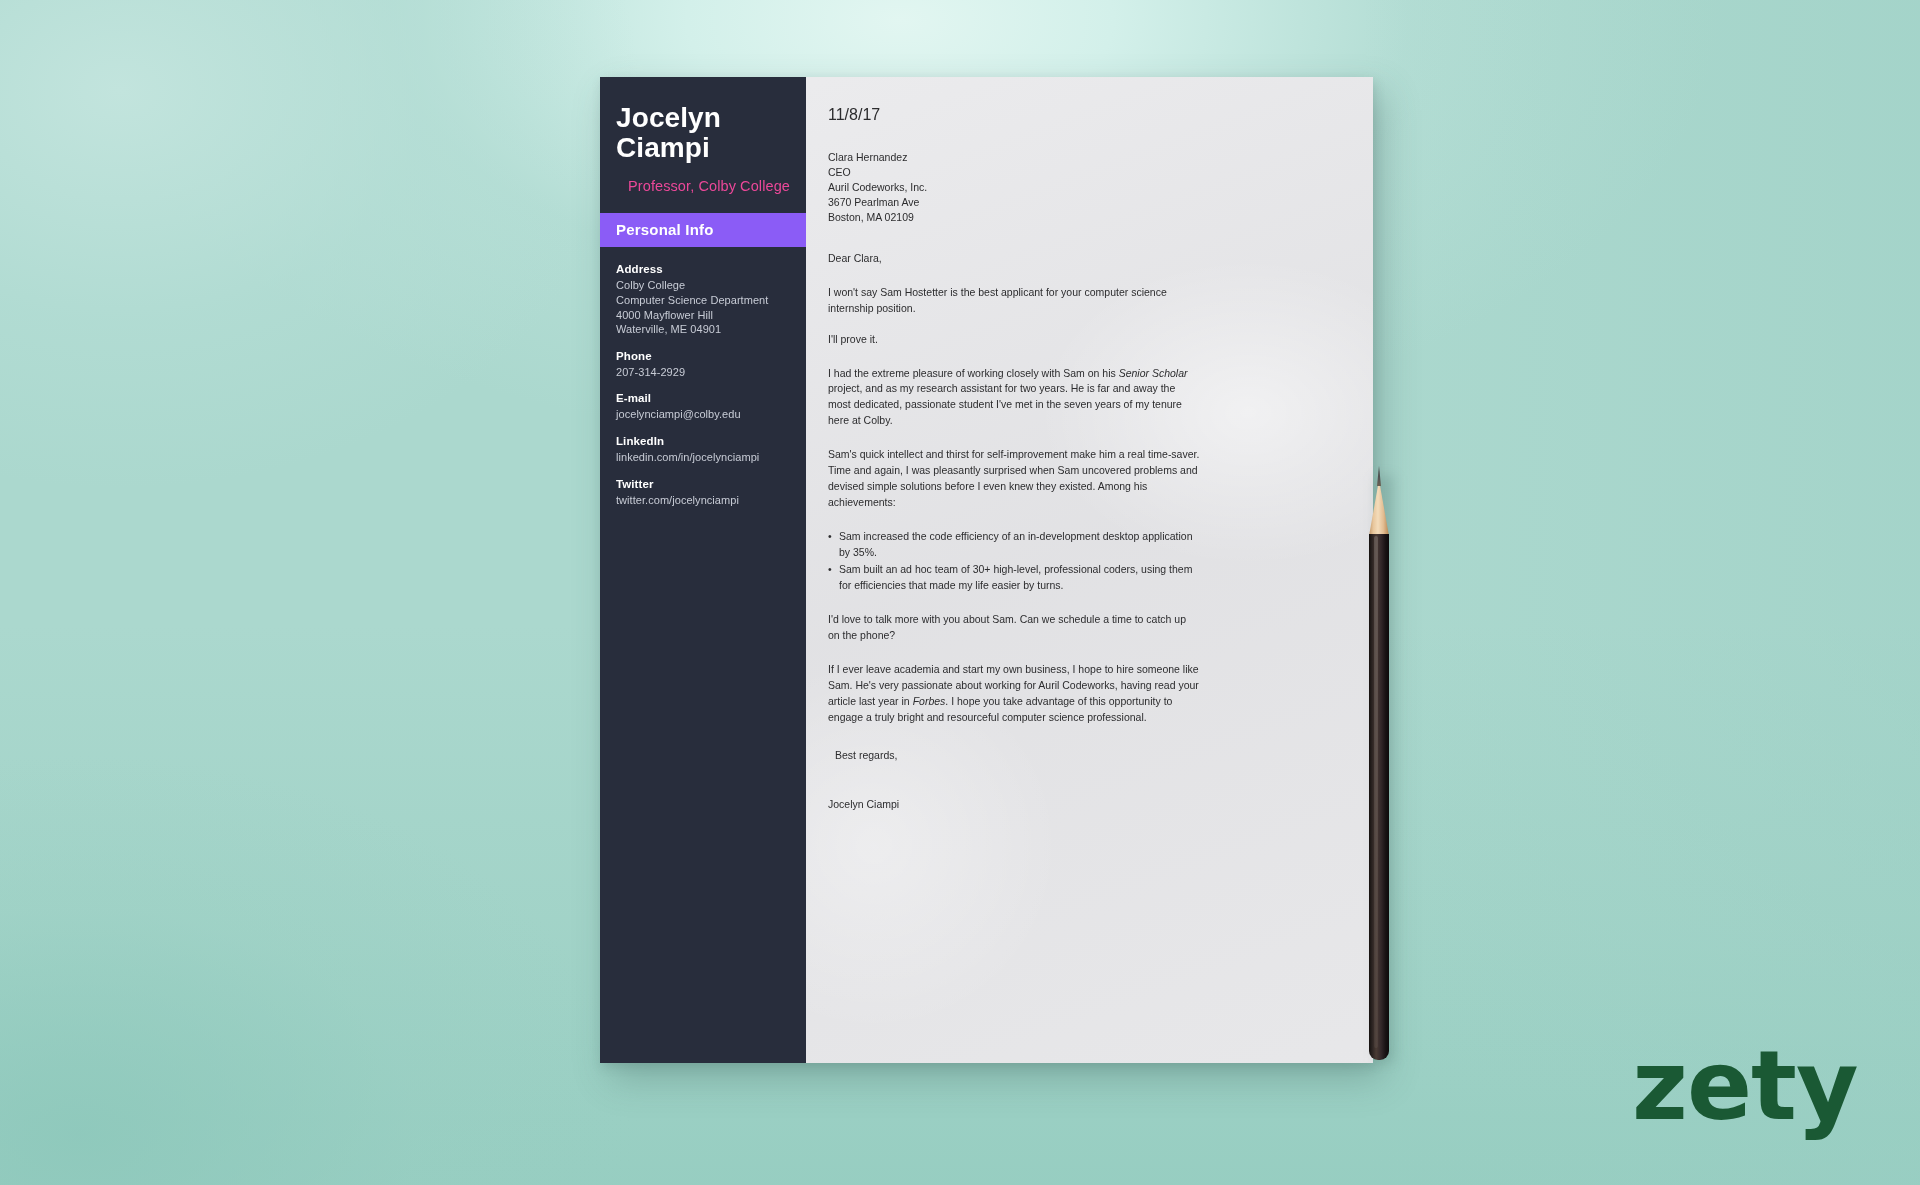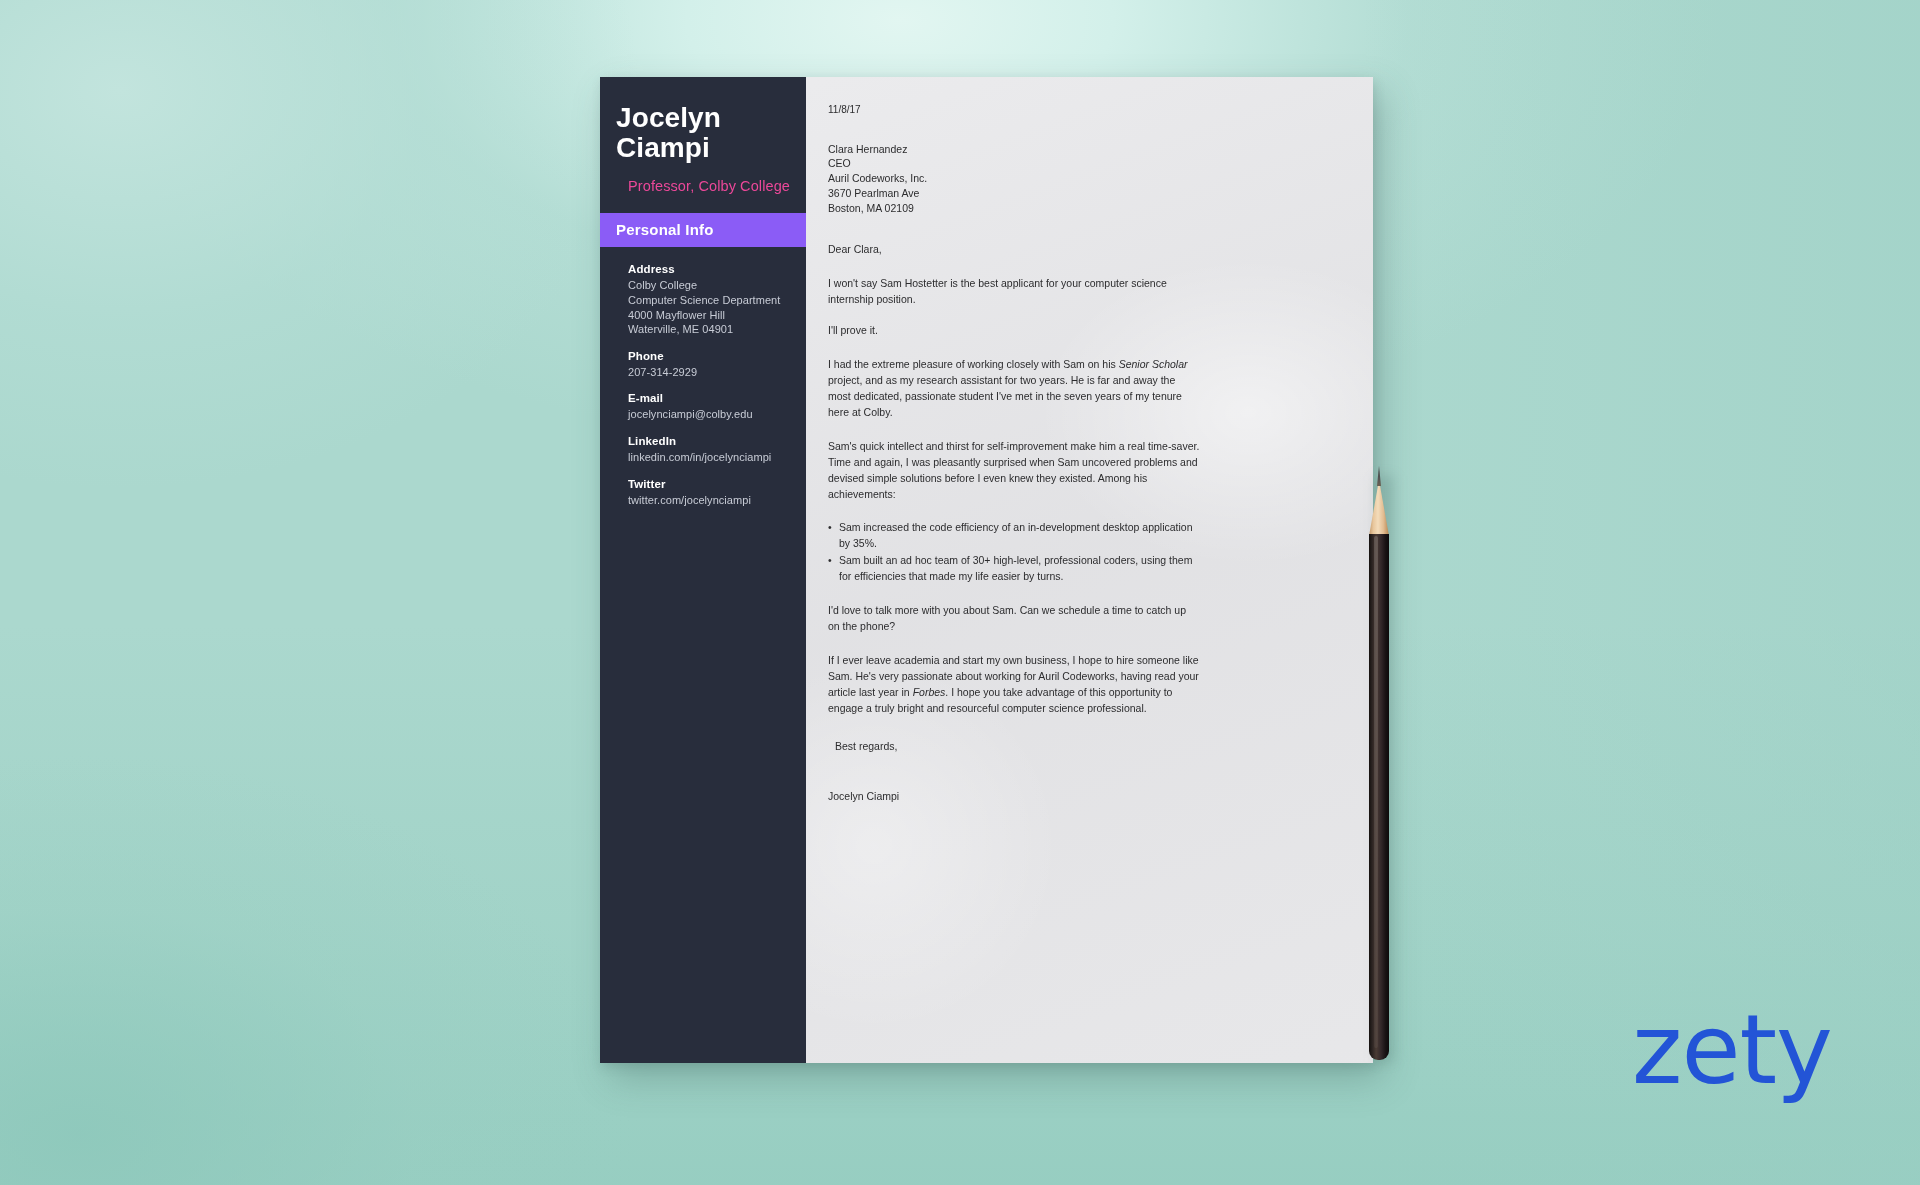--- a/index.html
+++ b/index.html
@@ -61,21 +61,21 @@
     margin-top:16px; font-size:14.5px; font-weight:normal;
     color:#ec4899; letter-spacing:0.1px;text-align:right;
   }
   #personal-info-band {
     margin-top:19px; background:#8b5cf6;
     padding:8px 16px 9px 16px;
   }
   #personal-info-band .band-text {
     font-size:15px; font-weight:bold; color:#ffffff; letter-spacing:0.2px;
   }
-  #contact-list { padding:16px 16px 0 28px; }
+  #contact-list { padding:16px 16px 0 16px; }
   .contact-group { margin-bottom:13px; }
   .contact-label {
     font-size:11.5px; font-weight:bold; color:#ffffff;
     letter-spacing:0.1px; margin-bottom:3px;
   }
   .contact-line {
     font-size:11px; color:#c8ccd6; line-height:1.33; letter-spacing:0.05px;
   }
 
   
@@ -87,21 +87,21 @@
     position:relative;
   }
   #paper-texture {
     position:absolute; inset:0; pointer-events:none;
     background:
       radial-gradient(ellipse 300px 220px at 78% 34%, rgba(255,255,255,0.5) 0%, rgba(255,255,255,0) 70%),
       radial-gradient(ellipse 260px 260px at 12% 78%, rgba(255,255,255,0.35) 0%, rgba(255,255,255,0) 72%),
       linear-gradient(160deg, rgba(236,236,238,0.9) 0%, rgba(224,224,227,0.5) 48%, rgba(232,232,234,0.85) 100%);
   }
   #letter-content { position:relative; z-index:2; }
-  .ltr-date { font-size:10px; line-height:1.45; }
+  .ltr-date { font-size:16px; line-height:1.45; }
   .ltr-block { margin-top:24px; }
   .ltr-line { font-size:10.5px; line-height:1.42; }
   .ltr-para { font-size:10.5px; line-height:1.52; margin-top:18px; max-width:372px; }
   .ltr-para.tight { margin-top:15px; }
   .ltr-bullets { margin-top:18px; max-width:372px; list-style:none; }
   .ltr-bullets li {
     font-size:10.5px; line-height:1.52; position:relative;
     padding-left:11px; margin-bottom:1px;
   }
   .ltr-bullets li::before {
@@ -137,24 +137,24 @@
     border-radius:0 0 9px 9px;
   }
   #pencil-body-sheen {
     position:absolute; left:6px; top:70px; width:4px; height:512px;
     background:linear-gradient(to bottom, rgba(255,255,255,0.16), rgba(255,255,255,0.05));
     border-radius:2px;
   }
 
   
   #zety-logo {
-    position:absolute; left:1632px; top:1002px;
-    font-size:96px; line-height:1; color:#1d4ed8;
+    position:absolute; left:1632px; top:1038px;
+    font-size:96px; line-height:1; color:#14532d;
     font-family:"DejaVu Sans", sans-serif;
-    font-weight:400; letter-spacing:-1px;
+    font-weight:700; letter-spacing:-1px;
     opacity:0.95;
   }
 </style>
 </head>
 <body>
 
 <div id="backdrop">
   <div id="bg-glow-top"></div>
   <div id="bg-glow-left"></div>
   <div id="bg-shade-bottom"></div>

